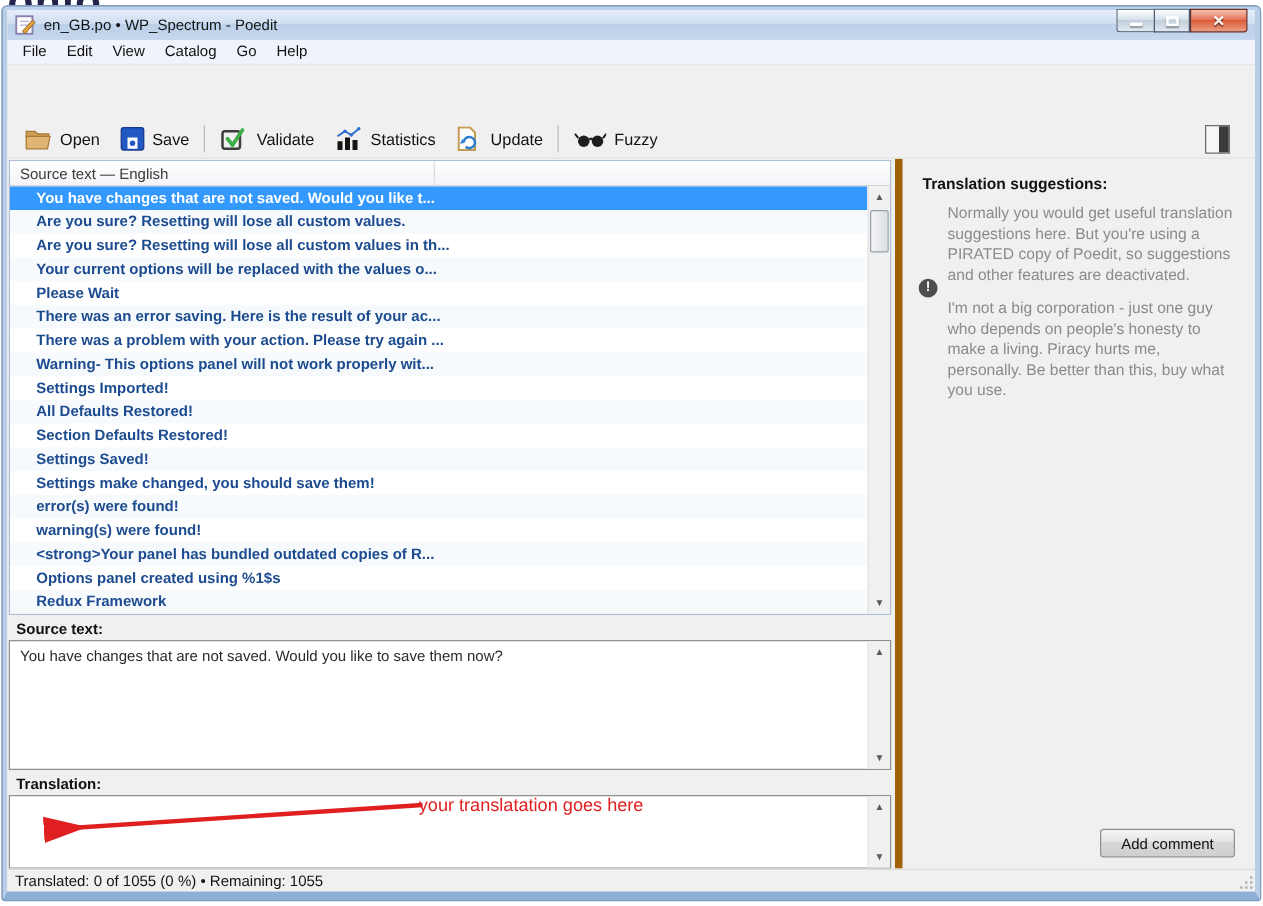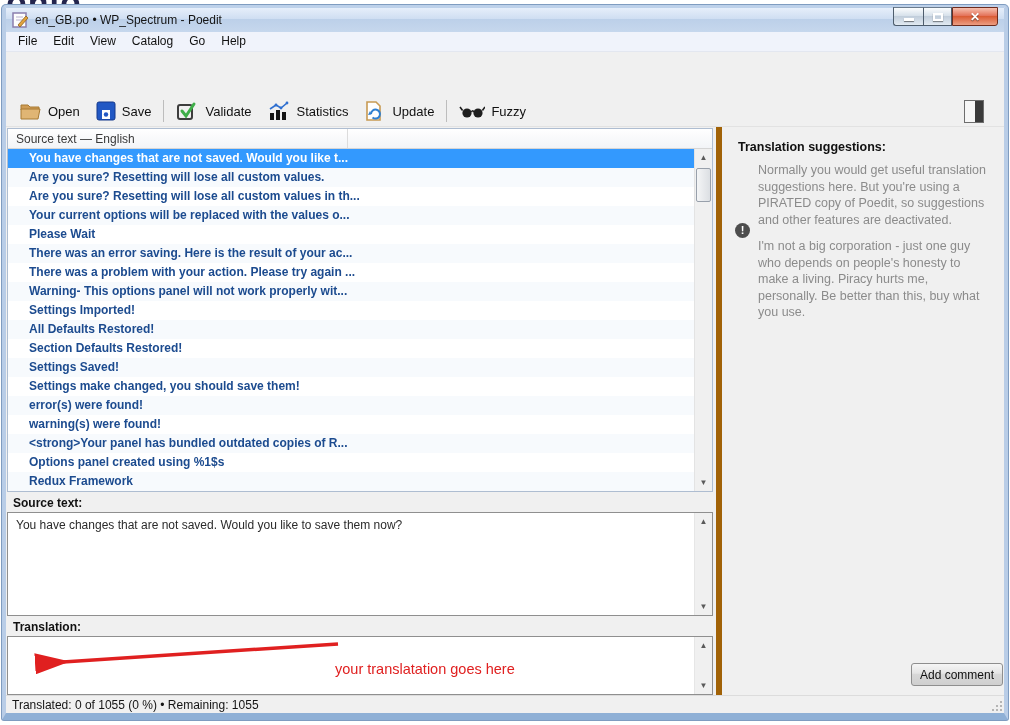--- a/index.html
+++ b/index.html
@@ -72,30 +72,30 @@
   .sc-spacer{flex:1;}
 
   
   .panel-label{font-size:12px;font-weight:bold;color:#111;padding:4px 0 2px 6px;height:20px;flex:0 0 auto;}
   .textbox{background:#fff;border:1px solid #8f8f8f;position:relative;display:flex;flex:0 0 auto;}
   .textbox .tb-text{flex:1;font-size:12px;color:#2b2b2b;padding:5px 8px;}
   .textbox .vscroll{border-left:1px solid #e6e6e6;}
   .src-box{height:104px;}
   .trn-box{flex:1 1 auto;}
   .annotation-layer{position:absolute;left:0;top:0;right:18px;bottom:0;}
-  .annotation-text{position:absolute;left:327px;top:24px;font-size:14.5px;color:#e02020;white-space:nowrap;}
+  .annotation-text{position:absolute;left:327px;top:0;font-size:14.5px;color:#e02020;white-space:nowrap;}
 
   
   .gap{width:2px;background:#f0f0f0;}
   .sidebar{flex:1;background:#f0f0f0;position:relative;border-left:6px solid #a16207;overflow:hidden;}
   .sb-title{font-size:12.5px;font-weight:bold;color:#111;margin:13px 10px 8px 16px;}
   .sb-para{font-size:12.5px;color:#8b8b8b;line-height:1.32;margin:0 14px 10px 36px;}
   .sb-warn{position:absolute;left:13px;top:96px;width:15px;height:15px;border-radius:50%;background:#4d4d4d;
     color:#fff;font-size:11px;font-weight:bold;text-align:center;line-height:15px;}
-  .add-comment{position:absolute;right:1px;bottom:9px;width:92px;height:23px;font-size:12px;color:#111;
+  .add-comment{position:absolute;right:16px;bottom:9px;width:108px;height:23px;font-size:12px;color:#111;
     border:1px solid #8e8e8e;border-radius:3px;background:linear-gradient(#f6f6f6,#e4e4e4 45%,#d8d8d8 46%,#cfcfcf);
     display:flex;align-items:center;justify-content:center;}
 
   
   .statusbar{height:18px;background:#f0f0f0;border-top:1px solid #dcdcdc;display:flex;align-items:center;
     padding-left:6px;font-size:12px;color:#141414;position:relative;flex:0 0 auto;}
   .grip{position:absolute;right:2px;bottom:2px;width:10px;height:10px;}
   .grip i{position:absolute;width:2px;height:2px;background:#b5b5b5;}
   .grip i:nth-child(1){right:0;bottom:0;} .grip i:nth-child(2){right:4px;bottom:0;}
   .grip i:nth-child(3){right:0;bottom:4px;} .grip i:nth-child(4){right:8px;bottom:0;}

